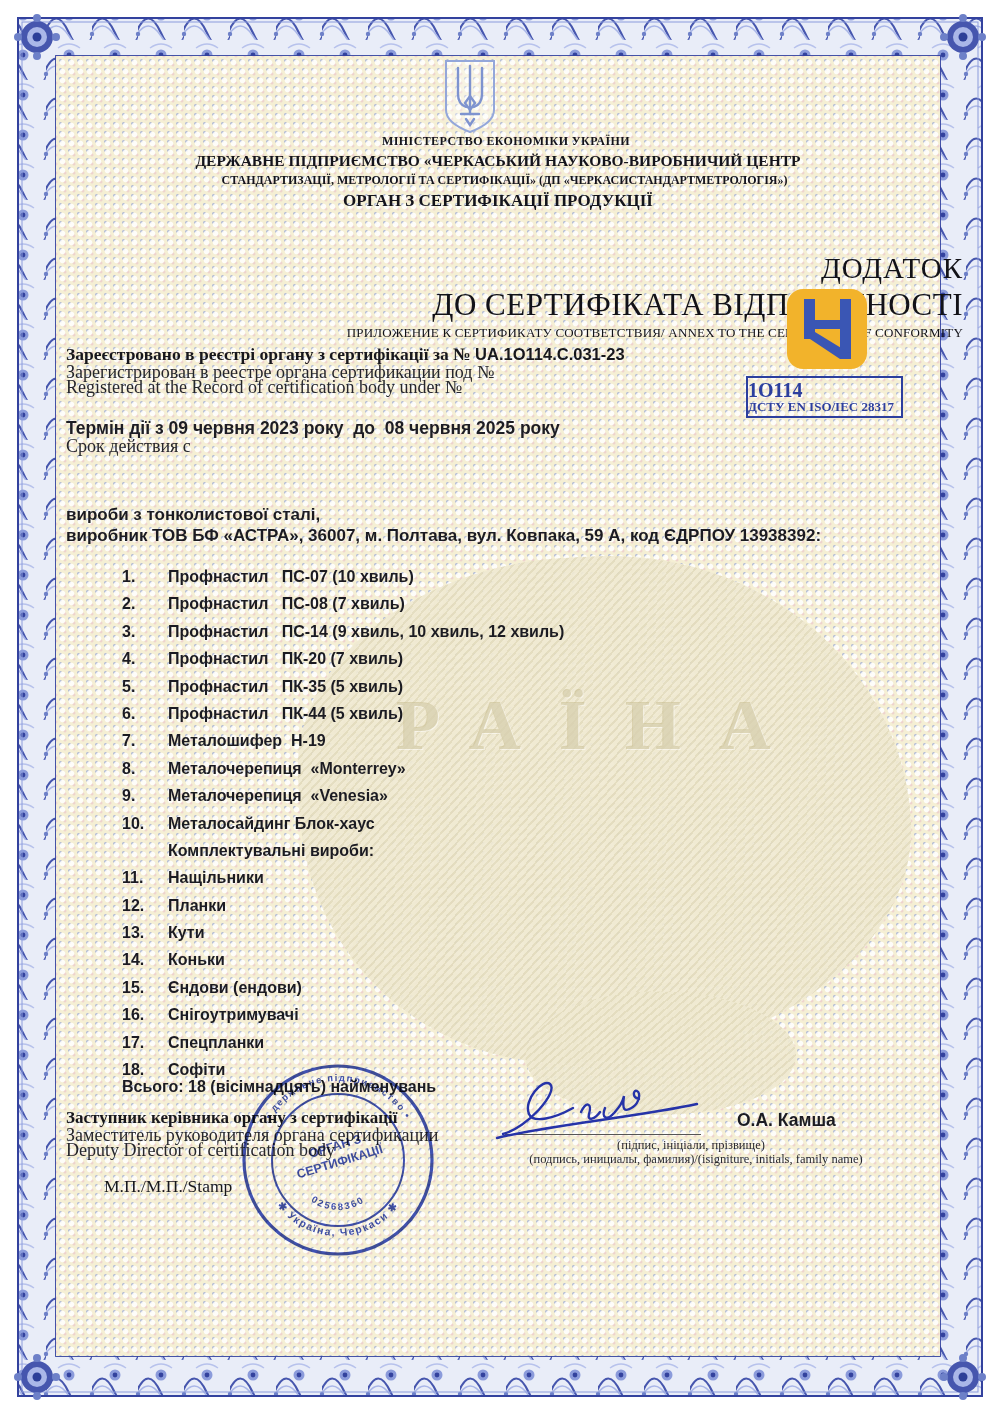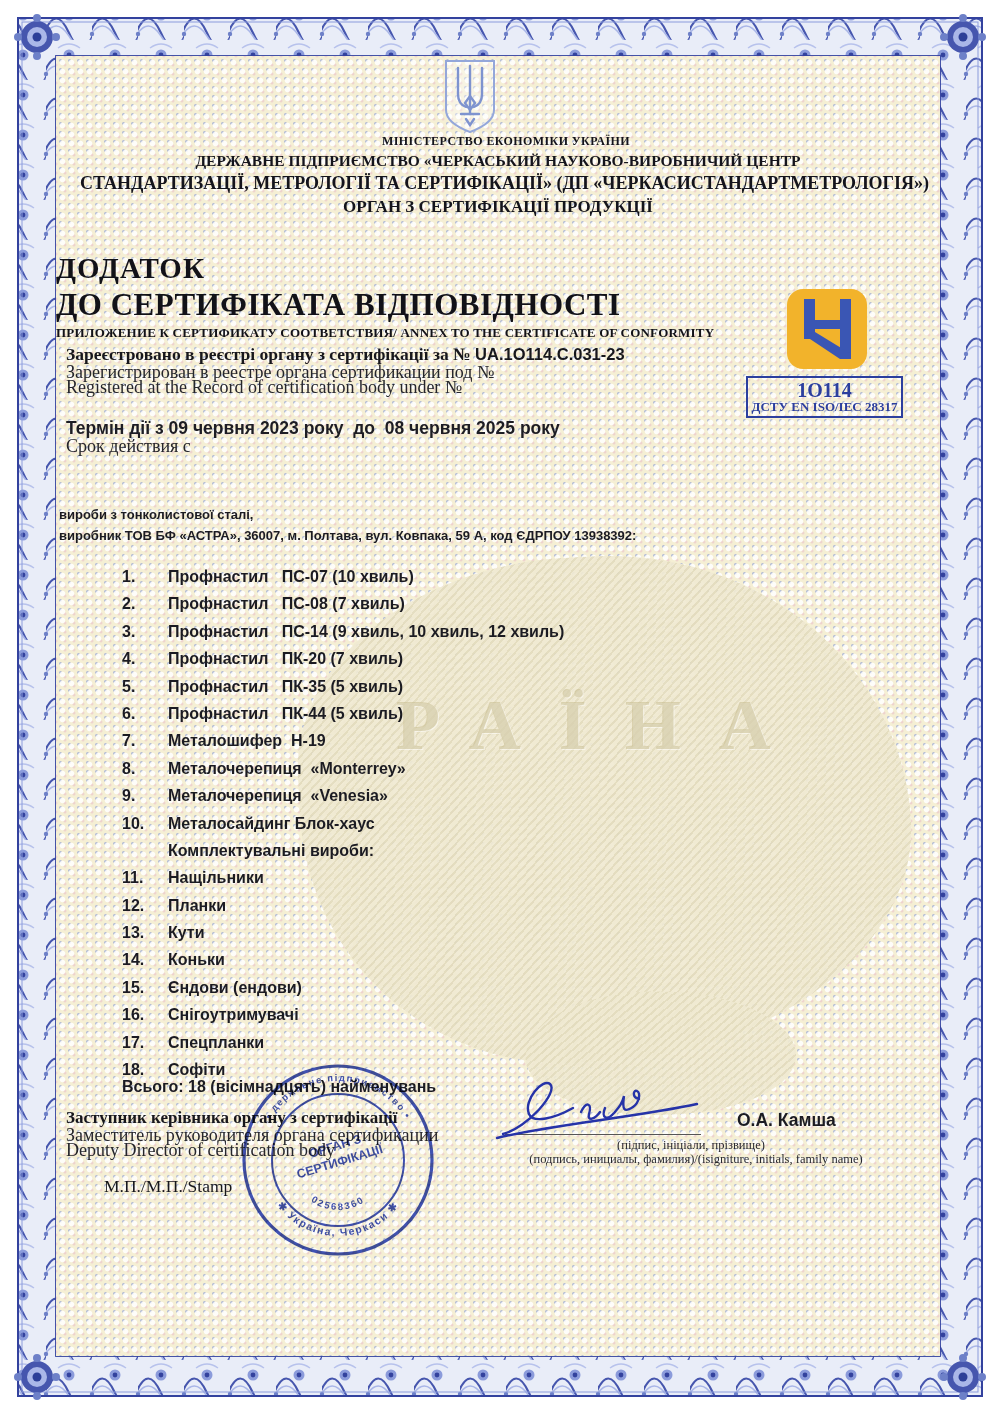--- a/index.html
+++ b/index.html
@@ -38,43 +38,43 @@
   .wm-text{
     position:absolute;left:340px;top:628px;z-index:1;
     font:bold 72px "Liberation Serif", serif;letter-spacing:38px;
     color:rgba(198,188,142,.55);text-shadow:1px 1px 0 rgba(255,255,255,.5);
   }
   
   .coat{position:absolute;left:386px;top:2px;z-index:2;}
   .hdr{position:absolute;left:0;top:78px;width:100%;text-align:center;z-index:2;font-weight:bold;color:#14141c;}
   .hdr .l1{font-size:12px;letter-spacing:.4px;margin-left:16px;}
   .hdr .l2{font-size:15.5px;margin-top:3px;}
-  .hdr .l3{font-size:18px;margin-top:3px;padding-left:13px;}
+  .hdr .l3{font-size:12px;margin-top:3px;padding-left:13px;}
   .hdr .l4{font-size:17px;margin-top:3px;}
   
-  .ttl{position:absolute;left:0;top:196px;width:100%;text-align:left;z-index:2;font-weight:bold;color:#121218;}
+  .ttl{position:absolute;left:0;top:196px;width:100%;text-align:right;z-index:2;font-weight:normal;color:#121218;padding-left:23px;}
   .ttl .t1{font-size:29px;letter-spacing:1px;}
   .ttl .t2{font-size:31px;letter-spacing:.5px;margin-top:2px;}
   .ttl .t3{font-size:13px;margin-top:2px;letter-spacing:.2px;}
   
   .logo{position:absolute;left:729px;top:231px;z-index:3;}
   .accr{
     position:absolute;left:690px;top:320px;width:153px;height:38px;z-index:3;
-    border:2px solid #2c3f9e;color:#2c3f9e;text-align:center;font-weight:bold;
+    border:2px solid #2c3f9e;color:#2c3f9e;text-align:left;font-weight:bold;
   }
   .accr .code{font-size:20px;line-height:20px;margin-top:2px;}
   .accr .std{font-size:13px;line-height:14px;}
   
   .reg{position:absolute;left:10px;top:288px;z-index:2;}
   .reg .main{font-weight:bold;font-size:17.5px;}
   .reg .main .num{font-family:"Liberation Sans", sans-serif;font-size:16.5px;}
   .small-l{font-size:18px;line-height:14.5px;color:#26262c;}
   .val{position:absolute;left:10px;top:362px;z-index:2;}
   .val .main{font-family:"Liberation Sans", sans-serif;font-weight:bold;font-size:17.5px;color:#1d1d24;}
-  .intro{position:absolute;left:3px;top:448px;z-index:2;font-family:"Liberation Sans", sans-serif;font-weight:bold;font-size:13px;line-height:21px;color:#1b1b22;}
+  .intro{position:absolute;left:10px;top:448px;z-index:2;font-family:"Liberation Sans", sans-serif;font-weight:bold;font-size:17px;line-height:21px;color:#1b1b22;}
   
   .plist{position:absolute;left:66px;top:512px;z-index:2;font-family:"Liberation Sans", sans-serif;font-weight:bold;font-size:16px;color:#1b1b22;}
   .plist .row{display:flex;height:27.4px;align-items:flex-start;}
   .plist .num{width:46px;flex:none;}
   .total{position:absolute;left:66px;top:1022px;z-index:2;font-family:"Liberation Sans", sans-serif;font-weight:bold;font-size:16px;color:#1b1b22;}
   
   .role{position:absolute;left:10px;top:1052px;z-index:2;}
   .role .r1{font-weight:bold;font-size:17px;}
   .mp{position:absolute;left:48px;top:1120px;z-index:2;font-size:17.5px;}
   .sig-name{position:absolute;left:681px;top:1054px;z-index:2;font-family:"Liberation Sans", sans-serif;font-weight:bold;font-size:17.5px;color:#1b1b22;}

